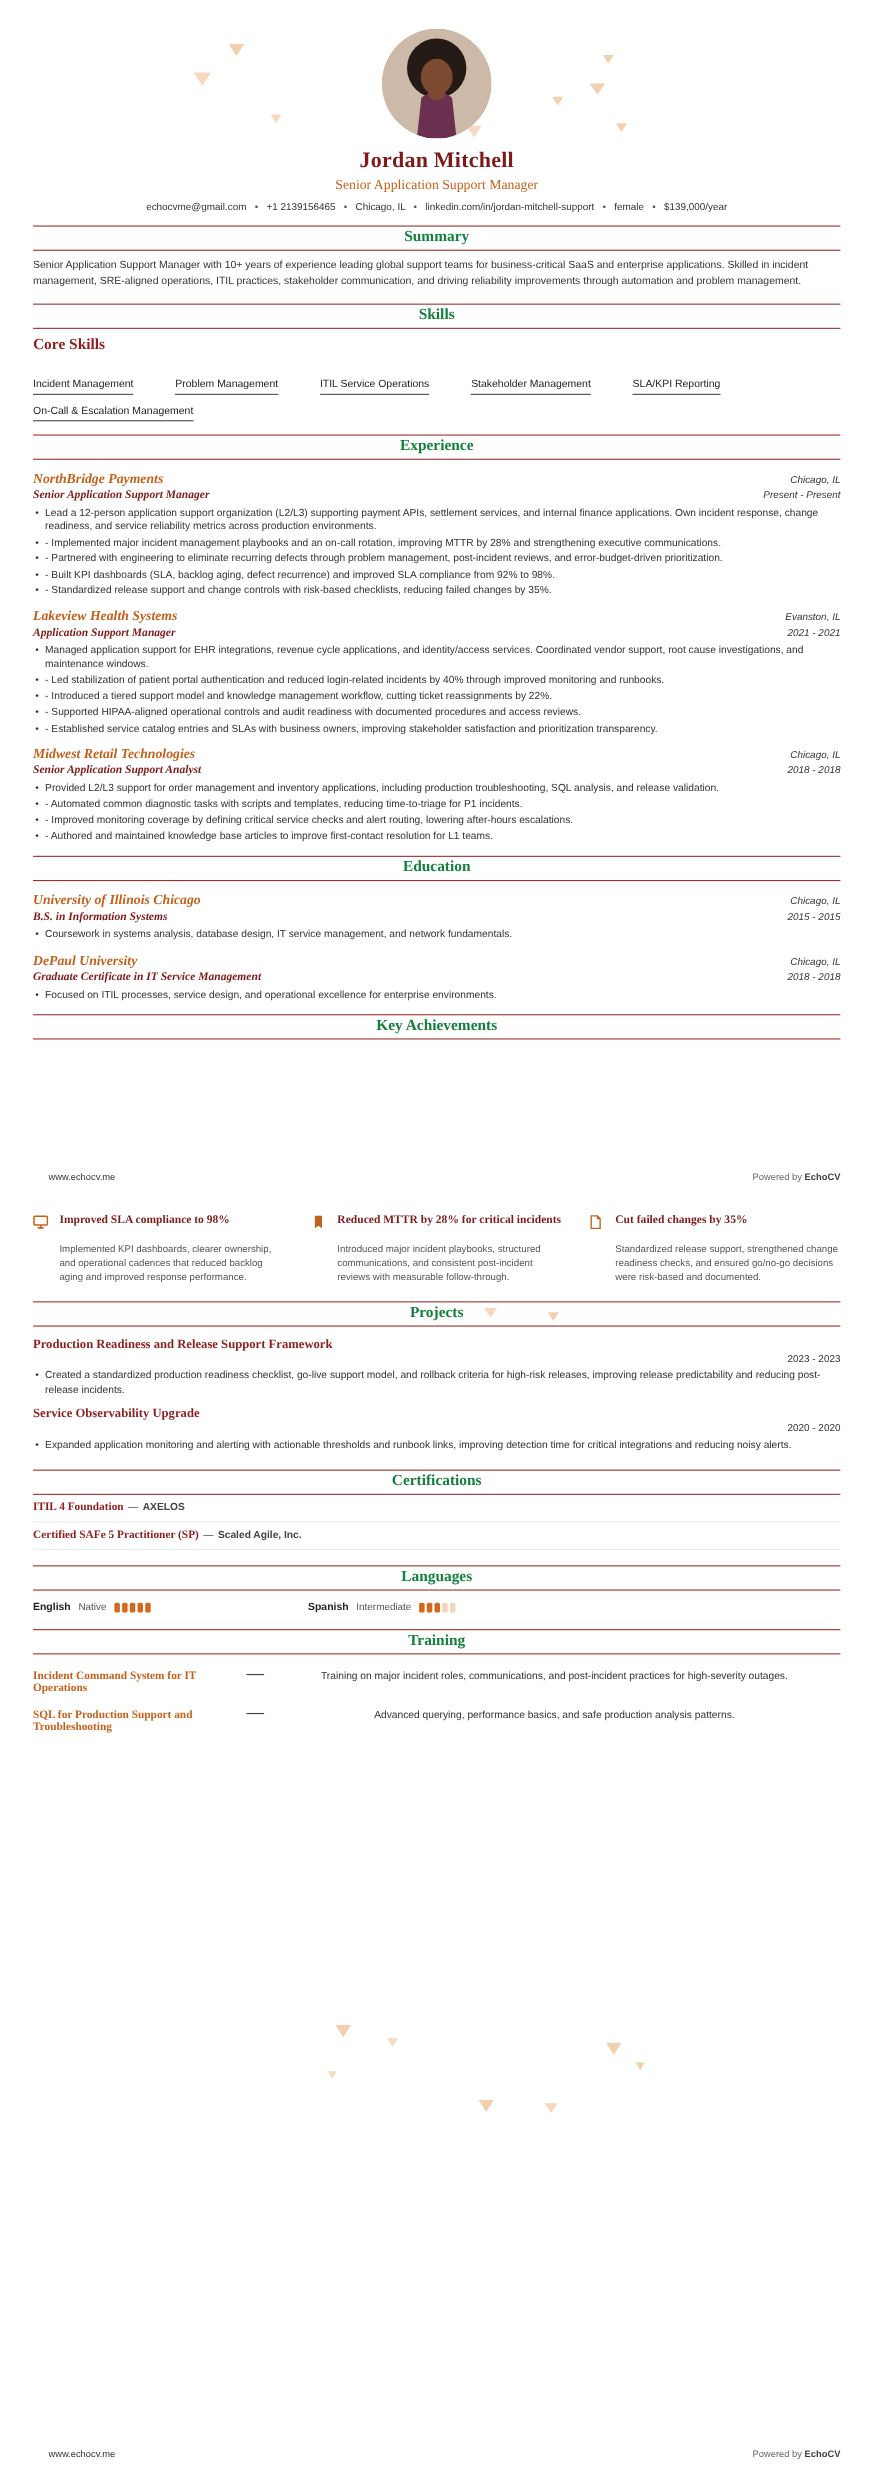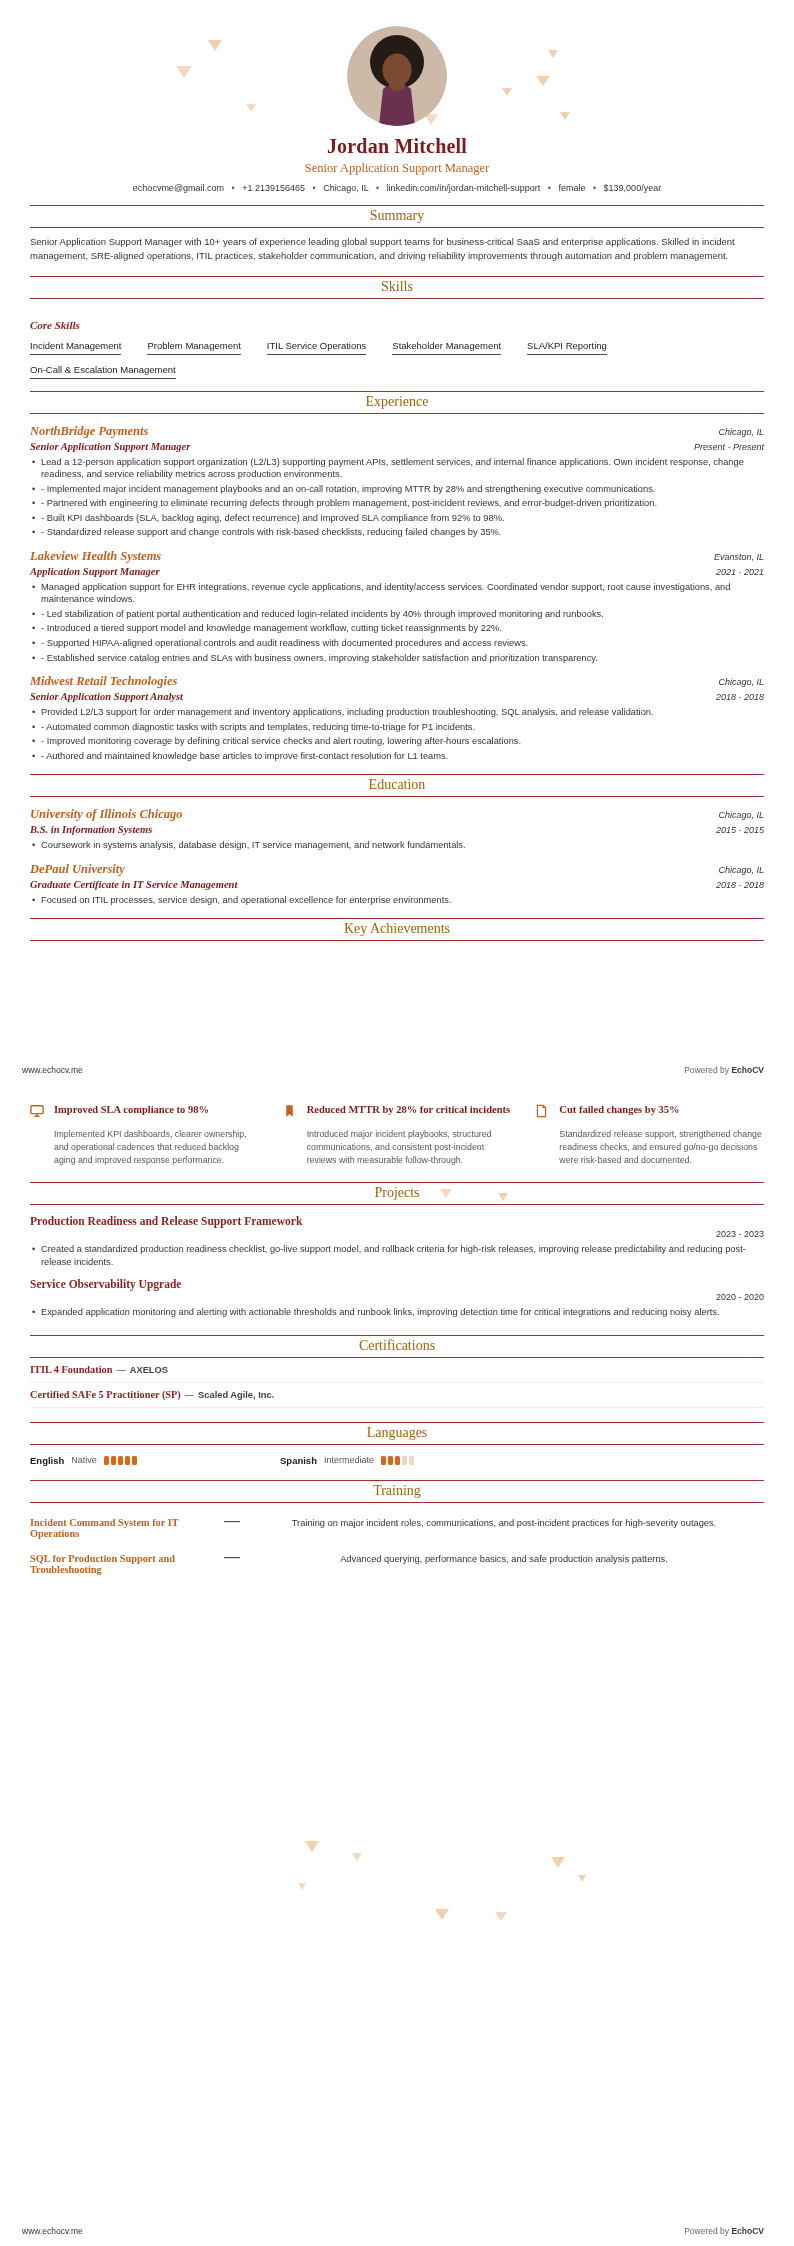--- a/index.html
+++ b/index.html
@@ -19,25 +19,25 @@
   .hdr { text-align: center; padding-top: 26px; }
   .avatar { width: 100px; height: 100px; margin: 0 auto; border-radius: 50%; overflow: hidden; }
   .name { font-family: "Liberation Serif", serif; font-size: 20px; font-weight: 700; color: #7d1a1a; margin-top: 9px; letter-spacing: 0.2px; }
   .job-title { font-family: "Liberation Serif", serif; font-size: 12.5px; color: #c2611c; margin-top: 3px; }
   .contact { font-size: 9px; color: #333; margin-top: 7px; }
   .contact .sep { margin: 0 5px; color: #555; }
 
   
   .sec { margin-top: 12px; }
   .rule { border-top: 1px solid #9c3030; }
-  .sec-title { font-family: "Liberation Serif", serif; text-align: center; color: #a16207; font-size: 14px; font-weight: 400; padding: 2px 0 3px; }
+  .sec-title { font-family: "Liberation Serif", serif; text-align: center; color: #15803d; font-size: 14px; font-weight: 700; padding: 2px 0 3px; }
   .summary-text { font-size: 9.5px; line-height: 1.5; color: #333; margin-top: 7px; }
 
-  .group-title { font-family: "Liberation Serif", serif; color: #8b1e1e; font-size: 11px; font-weight: 700; margin-top: 20px; font-style: italic; }
-  .skills-list { display: flex; flex-wrap: wrap; gap: 9px 26px; margin-top: 9px; }
+  .group-title { font-family: "Liberation Serif", serif; color: #8b1e1e; font-size: 14px; font-weight: 700; margin-top: 7px; }
+  .skills-list { display: flex; flex-wrap: wrap; gap: 9px 38px; margin-top: 22px; }
   .skill { font-size: 9.5px; color: #222; border-bottom: 1px solid #4a4a4a; padding-bottom: 3px; }
 
   .entry { margin-top: 10px; }
   .row { display: flex; justify-content: space-between; align-items: baseline; font-style: italic; }
   .company { font-family: "Liberation Serif", serif; font-size: 12.5px; color: #c2611c; font-weight: 700; }
   .role { font-family: "Liberation Serif", serif; font-size: 10.5px; color: #7d1a1a; font-weight: 700; margin-top: 2px; }
   .meta { font-size: 9px; color: #333; white-space: nowrap; }
   ul.bullets { list-style: none; margin-top: 4px; }
   ul.bullets li { position: relative; padding-left: 11px; font-size: 9.3px; line-height: 1.35; color: #333; margin-top: 2px; }
   ul.bullets li::before { content: "\2022"; position: absolute; left: 2px; top: 0; color: #333; }
@@ -67,21 +67,21 @@
   .dots { display: flex; gap: 2px; align-items: center; }
   .dot { width: 5px; height: 9px; border-radius: 1.5px; background: #f1d5bd; }
   .dot.filled { background: #d4691e; }
 
   
   .train-row { display: flex; margin-top: 9px; align-items: baseline; }
   .train-name { font-family: "Liberation Serif", serif; flex: 0 0 auto; font-size: 10.3px; font-weight: 700; color: #c2611c; max-width: 190px; }
   .train-desc { font-size: 9.3px; color: #333; line-height: 1.45; flex: 1; text-align: center; }
 
   
-  .footer { position: absolute; left: 22px; right: 30px; bottom: 10px; display: flex; justify-content: space-between; font-size: 8.5px; color: #333; z-index: 2; }
+  .footer { position: absolute; left: 44px; right: 30px; bottom: 10px; display: flex; justify-content: space-between; font-size: 8.5px; color: #333; z-index: 2; }
   .brand { font-weight: 700; color: #3b3b3b; }
   .powered { color: #666; }
 </style>
 </head>
 <body>
 
 <div class="page page-1">
 
   <span class="tri" style="left:208px;top:40px;border-left:7px solid transparent;border-right:7px solid transparent;border-top:11px solid #f2cfae"></span>
   <span class="tri" style="left:396px;top:36px;border-left:6px solid transparent;border-right:6px solid transparent;border-top:9px solid #f6d9bf"></span>

